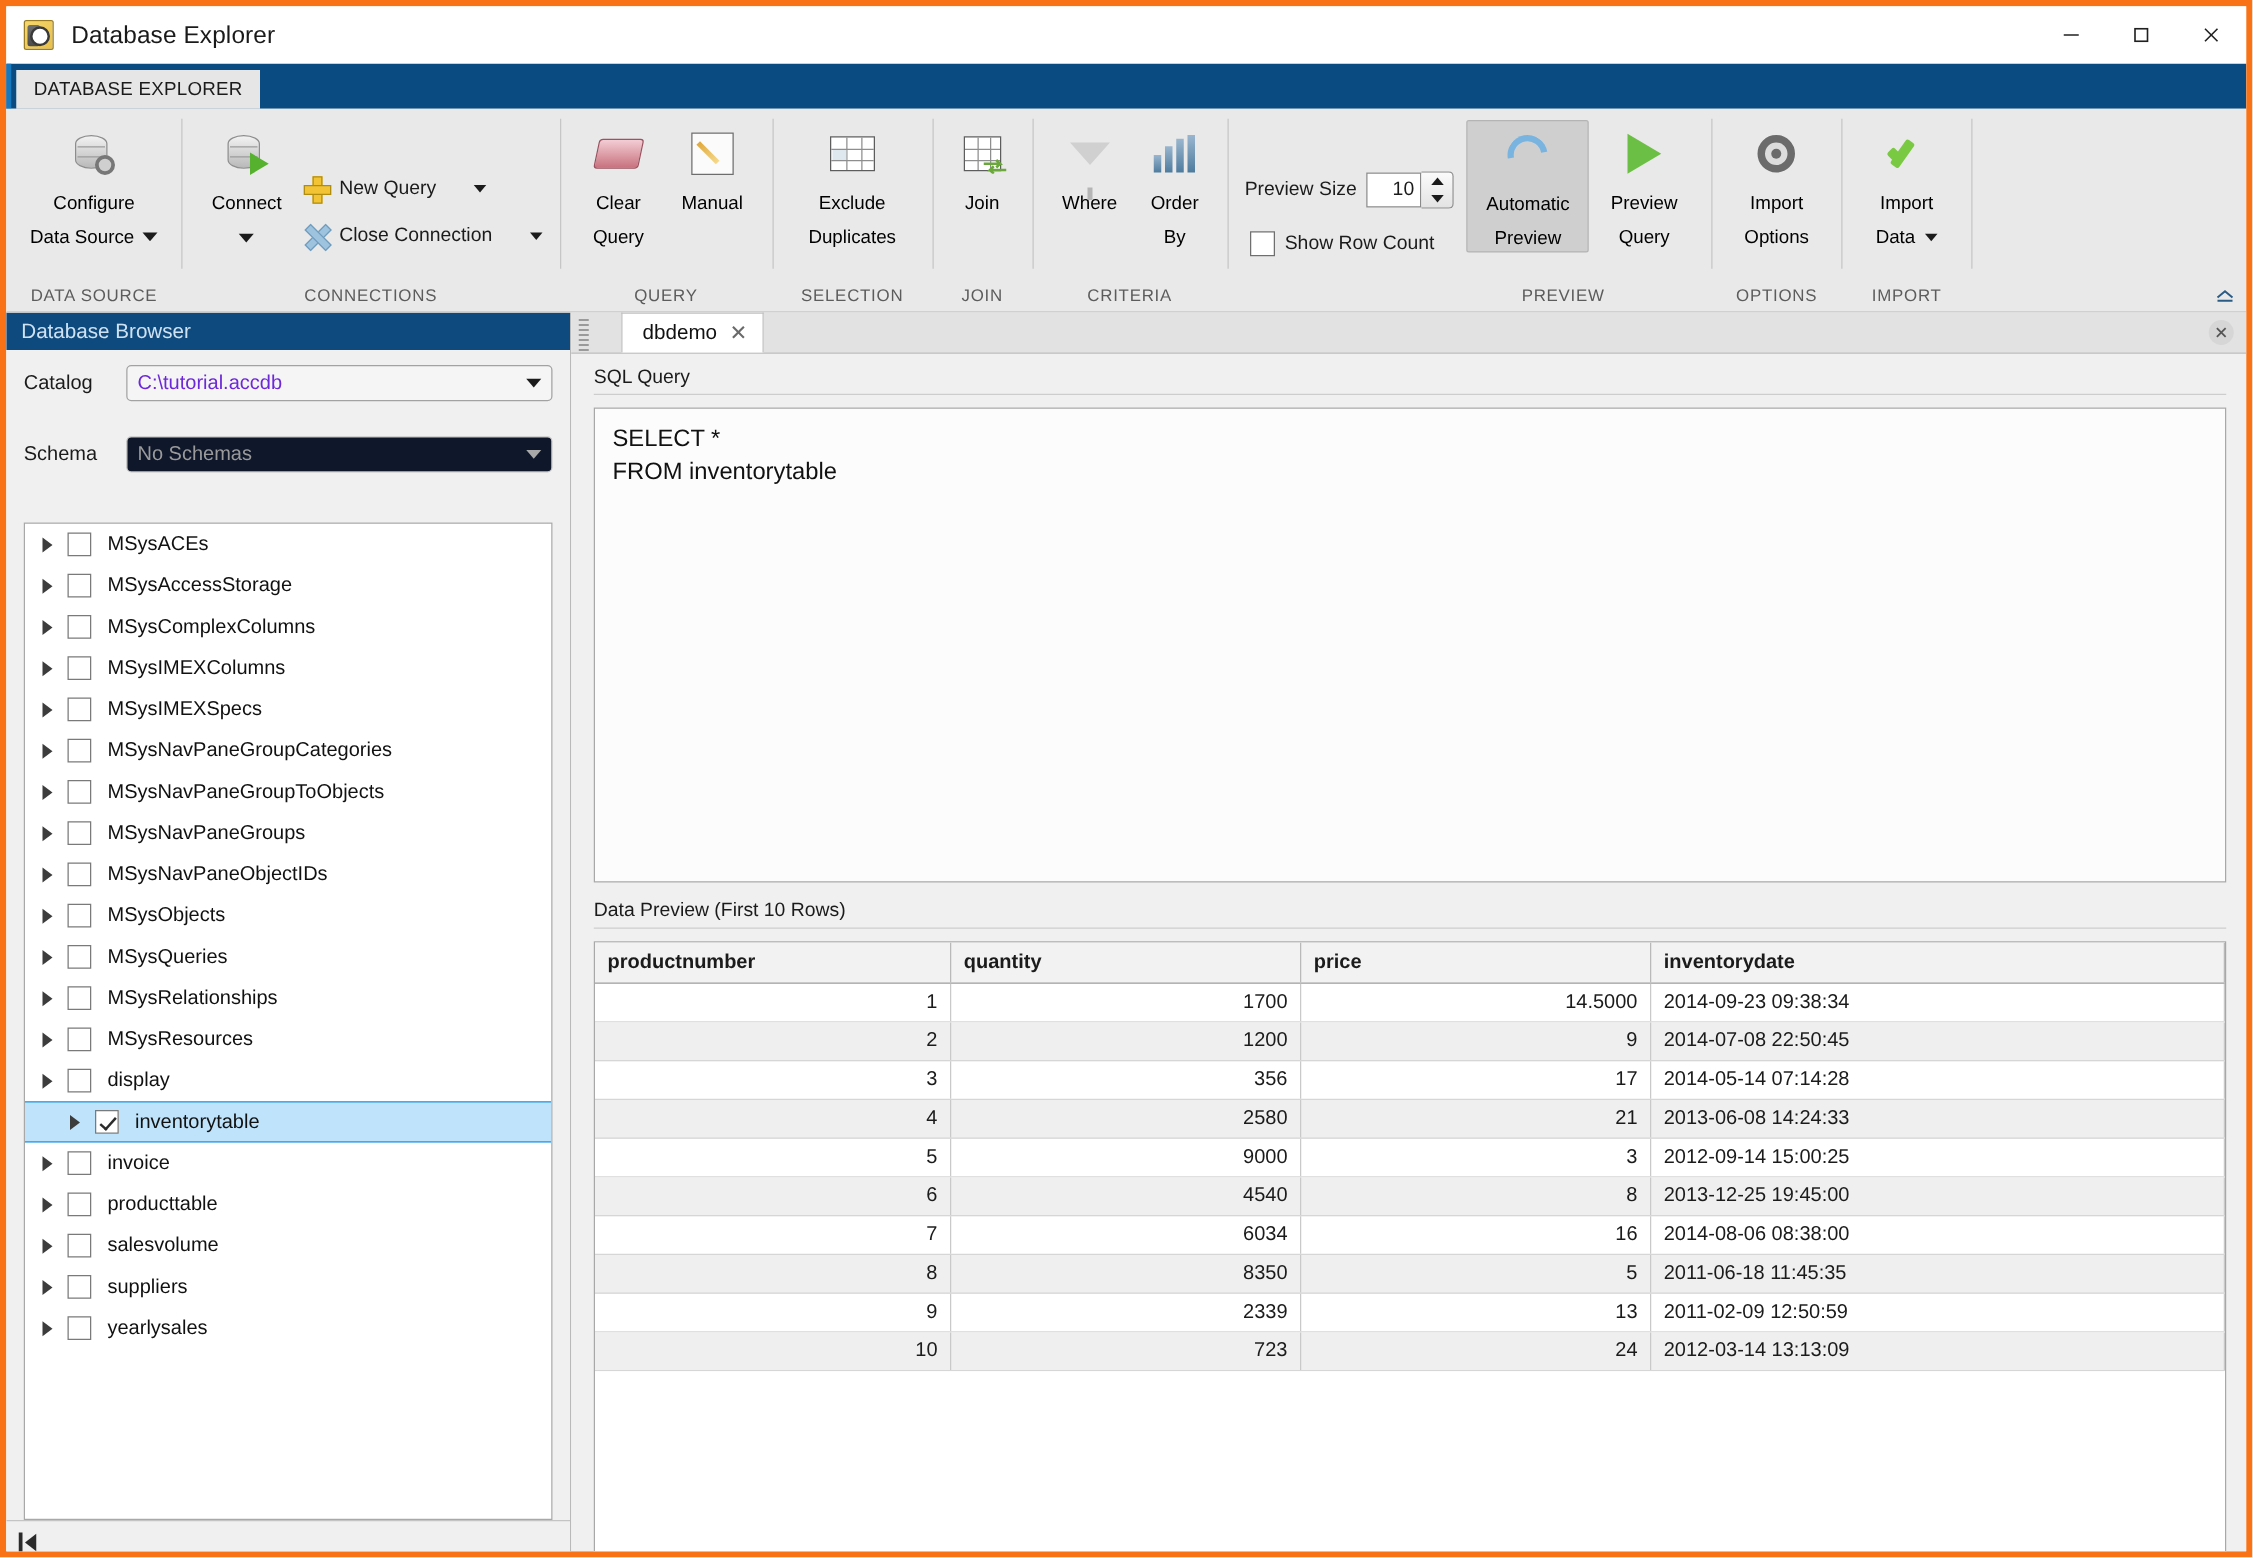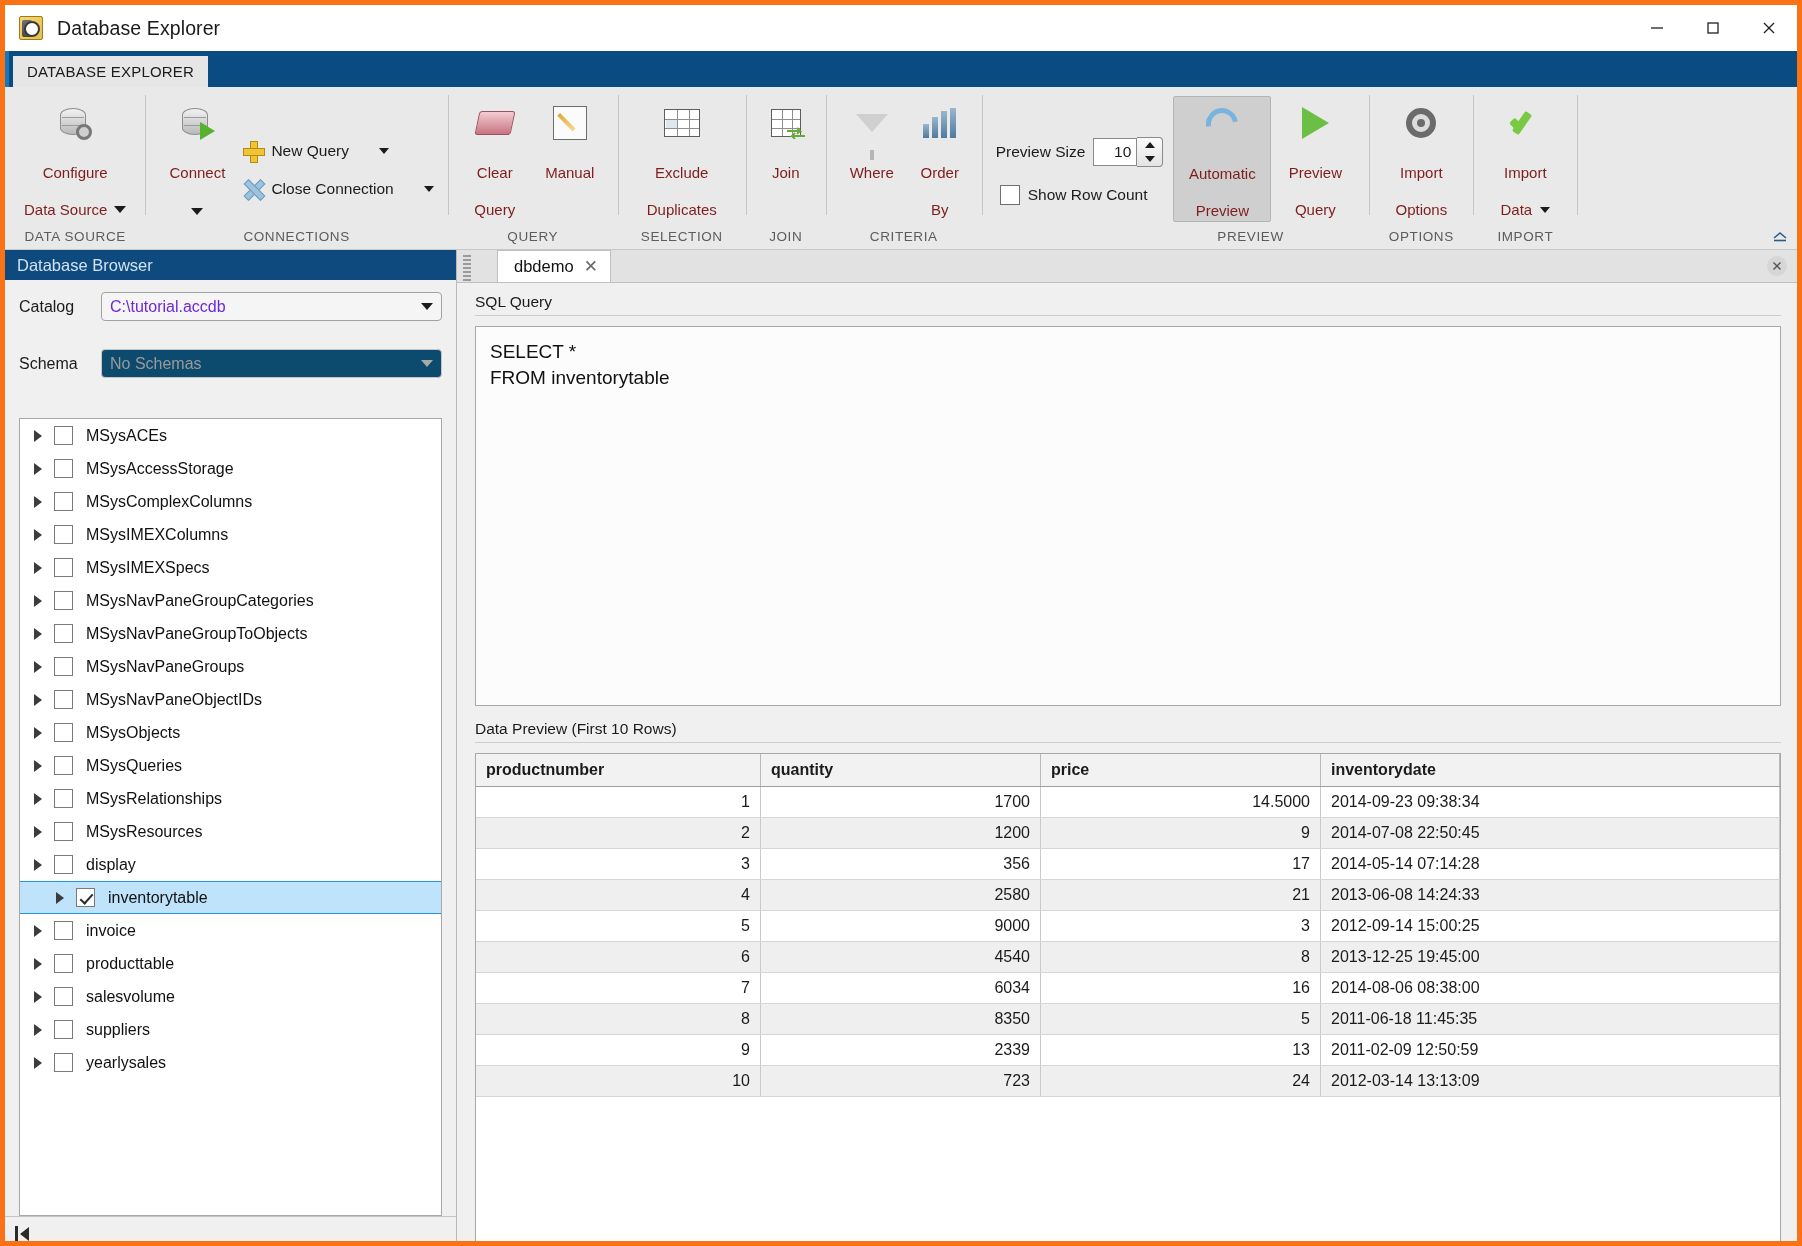--- a/index.html
+++ b/index.html
@@ -119,22 +119,22 @@
     padding-bottom: 5px;
   }
   .rbtn {
     display: flex; flex-direction: column; align-items: center;
     padding: 4px 9px 0 9px;
     min-width: 58px;
     cursor: default;
   }
   .rbtn .glyph { height: 46px; display:flex; align-items:center; justify-content:center;}
   .rbtn .cap {
-    font-size: 15px; color: #7f1d1d; text-align: center;
-    line-height: 21px; margin-top: 16px;
+    font-size: 15px; color: #000000; text-align: center;
+    line-height: 21px; margin-top: 6px;
   }
   .rbtn.active { background: #cfcfcf; border:1px solid #b4b4b4; border-radius:2px; }
 
   .small-row {
     display: flex; align-items: center;
     gap: 8px;
     padding: 3px 0;
     font-size: 15.5px; color:#1b1b1b;
   }
   .caret-down {
@@ -299,21 +299,21 @@
   .combo {
     flex:1; height: 29px;
     background: #f5f5f5;
     border: 1px solid #a2a2a2;
     border-radius: 4px;
     display:flex;align-items:center;
     padding: 0 8px;
     font-size: 16px; color:#6d28d9;
     position: relative;
   }
-  .combo.disabled { background:#0c4a6e; color:#9a9a9a; border-color:#c6c6c6; }
+  .combo.disabled { background:#0f172a; color:#9a9a9a; border-color:#c6c6c6; }
   .combo .cv { flex:1; }
   .combo .arw {
     width:0;height:0;border-left:6px solid transparent;border-right:6px solid transparent;
     border-top:7px solid #1b1b1b;
   }
   .combo.disabled .arw { border-top-color:#a9a9a9; }
 
   .tree {
     flex: 1;
     margin: 4px 14px 0 14px;

